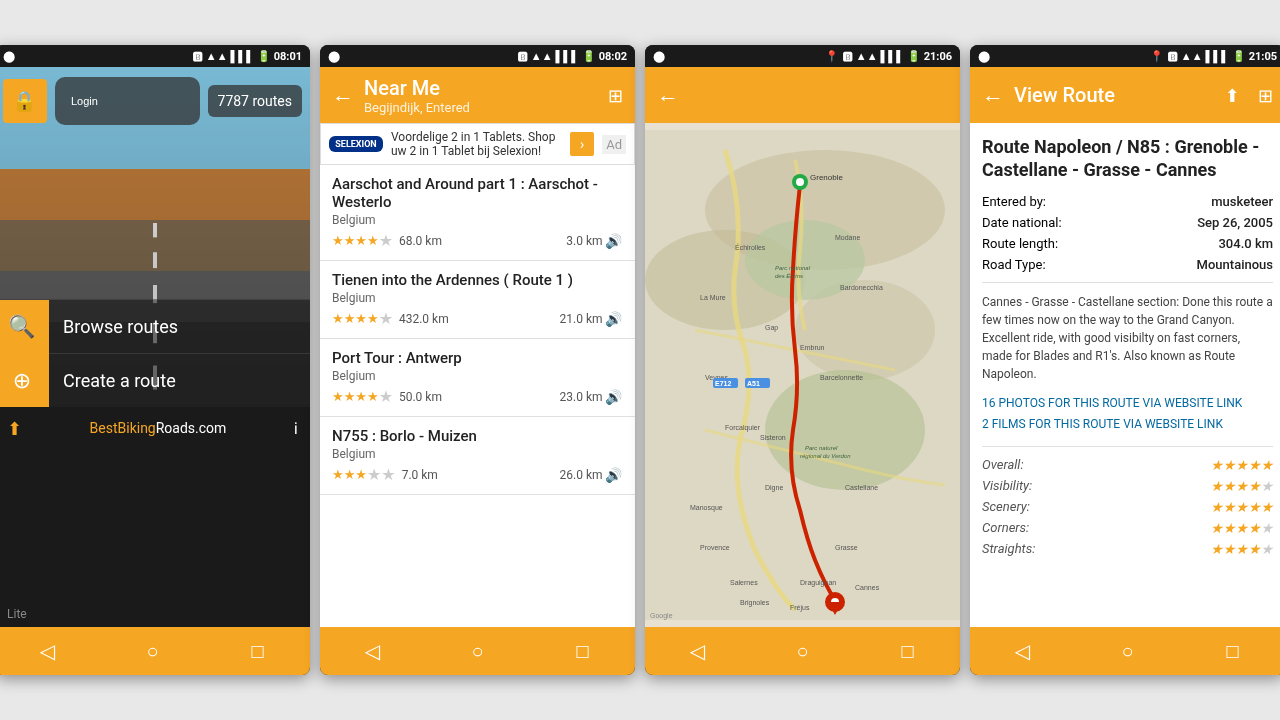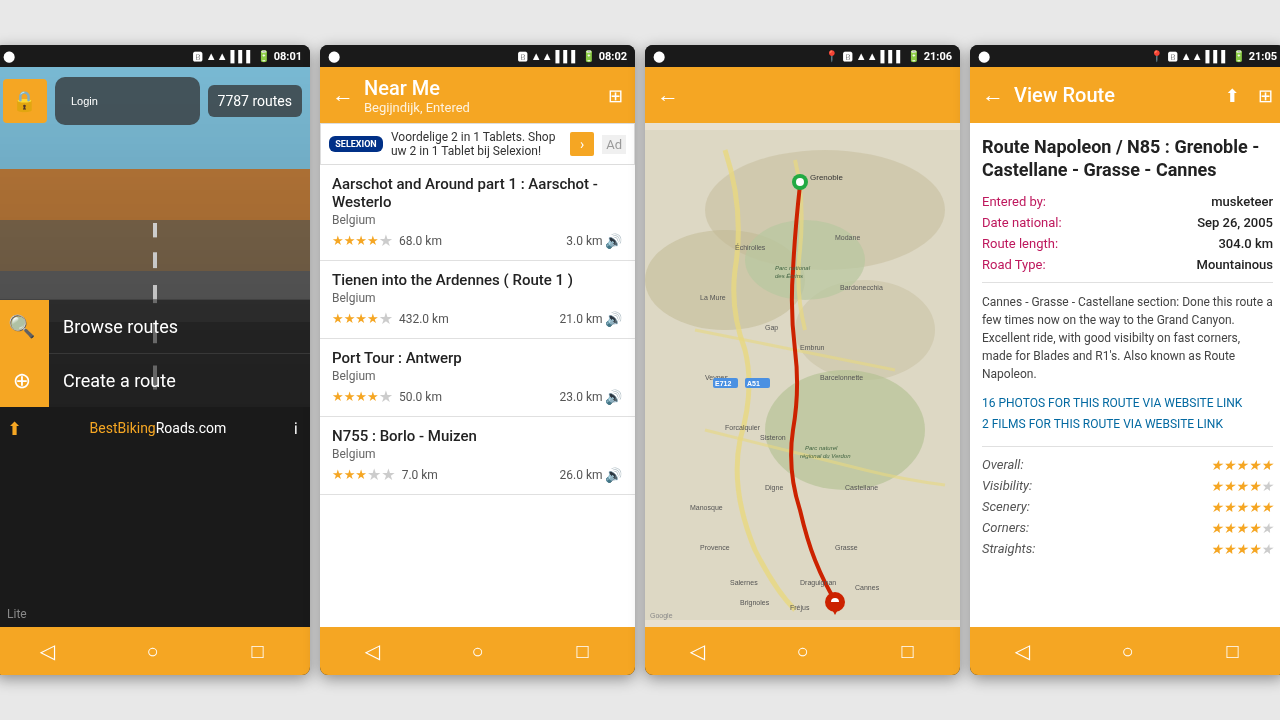--- a/index.html
+++ b/index.html
@@ -248,21 +248,21 @@
       position: relative;
       overflow: hidden;
       background: #e8e0d0;
     }
     .map-svg { width: 100%; height: 100%; }
 
     
     .route-detail { flex: 1; overflow-y: auto; padding: 12px; }
     .route-title { font-size: 18px; font-weight: bold; color: #222; margin-bottom: 12px; line-height: 1.3; }
     .detail-row { display: flex; justify-content: space-between; margin-bottom: 6px; font-size: 13px; }
-    .detail-label { color: #be185d; }
+    .detail-label { color: #000000; }
     .detail-value { color: #222; font-weight: 500; text-align: right; }
     .detail-divider { border: none; border-top: 1px solid #e0e0e0; margin: 10px 0; }
     .route-description { font-size: 12px; color: #444; line-height: 1.5; margin-bottom: 10px; }
     .route-links { font-size: 12px; color: #0369a1; margin-bottom: 2px; line-height: 1.8; }
     .ratings-section { }
     .rating-row {
       display: flex; justify-content: space-between; align-items: center;
       margin-bottom: 5px; font-size: 13px; font-style: italic;
     }
     .rating-label { color: #555; }

